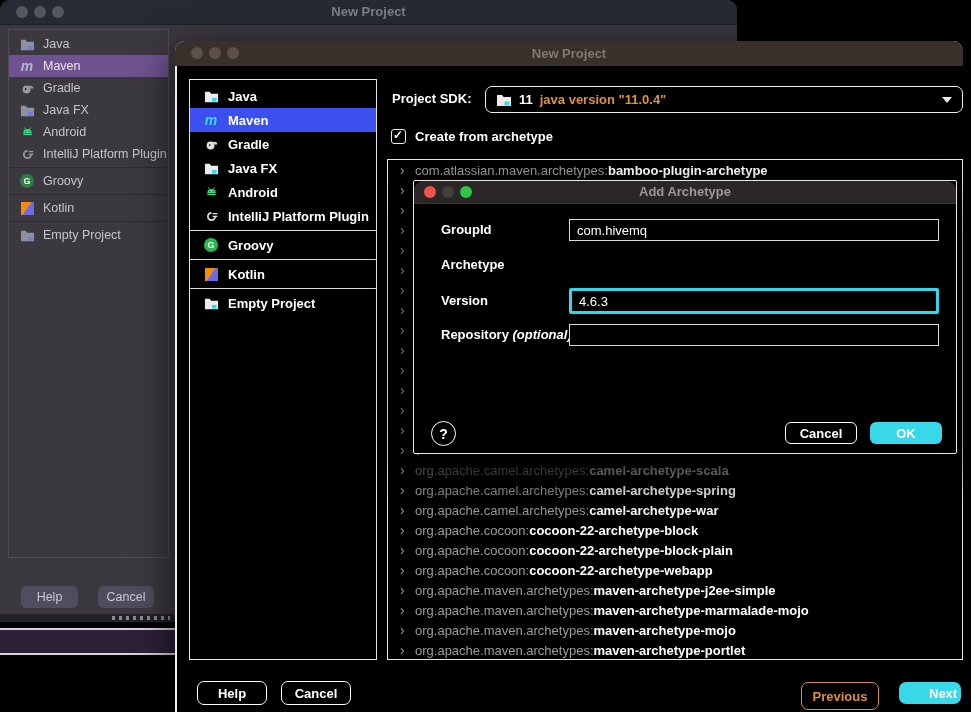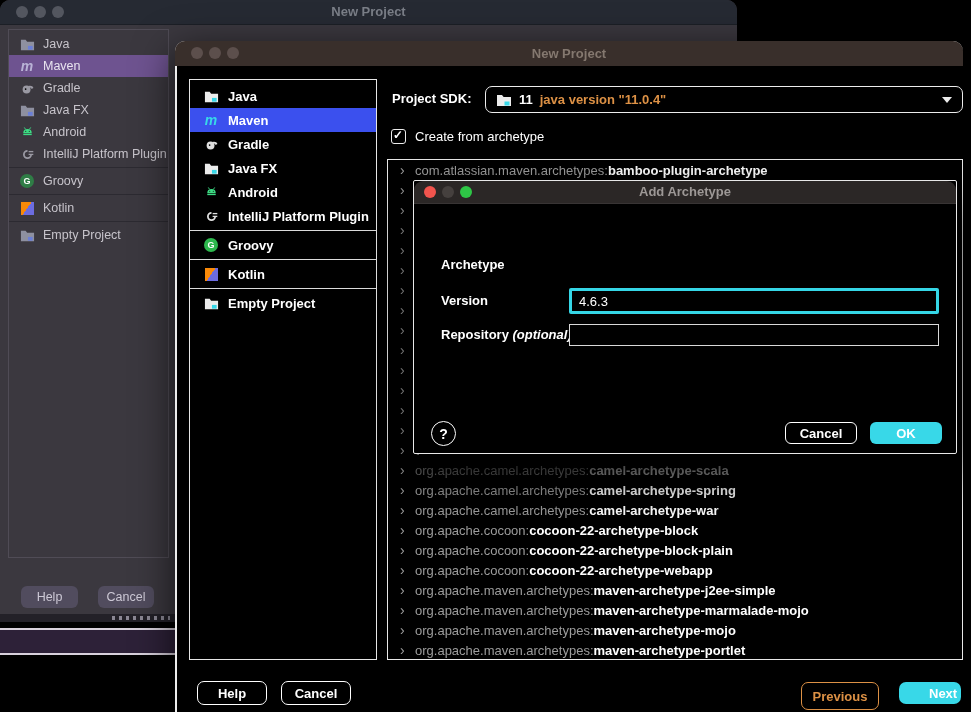--- a/index.html
+++ b/index.html
@@ -66,21 +66,21 @@
           background:#000;}
   .sdk-num{color:#fff;font-size:13px;font-weight:600;}
   .sdk-text{color:#dd9145;font-size:13px;font-weight:600;}
   .caret{margin-left:auto;width:0;height:0;border-left:5px solid transparent;border-right:5px solid transparent;
           border-top:6px solid #ececec;}
 
   .chk-row{position:absolute;left:214px;top:86px;display:flex;align-items:center;gap:9px;}
   .checkbox{width:15px;height:15px;border:1.5px solid #ececec;border-radius:3px;box-sizing:border-box;
           position:relative;background:#000;}
   .checkbox::after{content:"\2713";position:absolute;left:1px;top:-2px;color:#fff;font-size:12px;font-weight:bold;}
-  .chk-label{color:#fff;font-size:13px;font-weight:400;}
+  .chk-label{color:#fff;font-size:13px;font-weight:700;}
 
   .add-btn{position:absolute;left:660px;top:84px;width:126px;height:36px;background:#000;
           border:1.5px solid #ececec;border-radius:7px;color:#fff;font-size:12px;font-weight:bold;
           font-family:inherit;margin-top:36px;}
 
   .arch-list{position:absolute;left:210px;top:116px;width:576px;height:501px;background:#000;
           border:1.5px solid #e8e8e8;box-sizing:border-box;overflow:hidden;}
   .arch-row{display:flex;align-items:center;height:20px;padding-left:12px;font-size:13px;white-space:nowrap;}
   .arch-row .chev{color:#9e9e9e;font-size:14px;width:15px;flex:none;}
   .arch-row .prefix{color:#9d9d9d;}
@@ -459,20 +459,24 @@
   </div>
 
   <div class="modal">
     <div class="modal-titlebar">
       <div class="tl p1"></div>
       <div class="tl p2"></div>
       <div class="tl p3"></div>
       <div class="title">Add Archetype</div>
     </div>
 
+    <div class="m-row" style="top:38px">
+      <span class="m-label">GroupId</span>
+      <input class="m-input" value="com.hivemq" style="">
+    </div>
     <div class="m-row" style="top:73px">
       <span class="m-label">Archetype</span>
     </div>
     <div class="m-row" style="top:107px">
       <span class="m-label" style="top:5px">Version</span>
       <input class="m-input focused" value="4.6.3" style="">
     </div>
     <div class="m-row" style="top:143px">
       <span class="m-label"><span>Repository</span> <i>(optional)</i></span>
       <input class="m-input" value="" style="">

